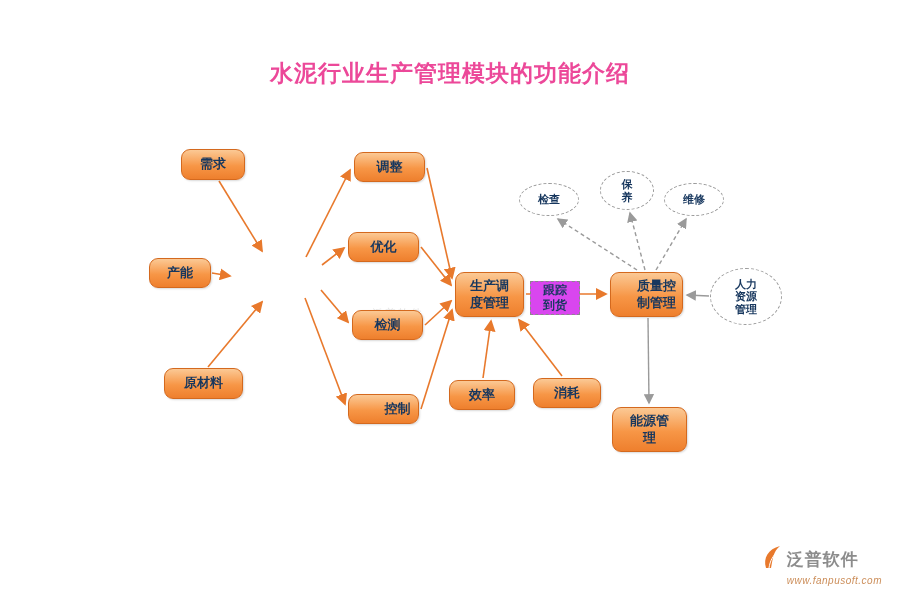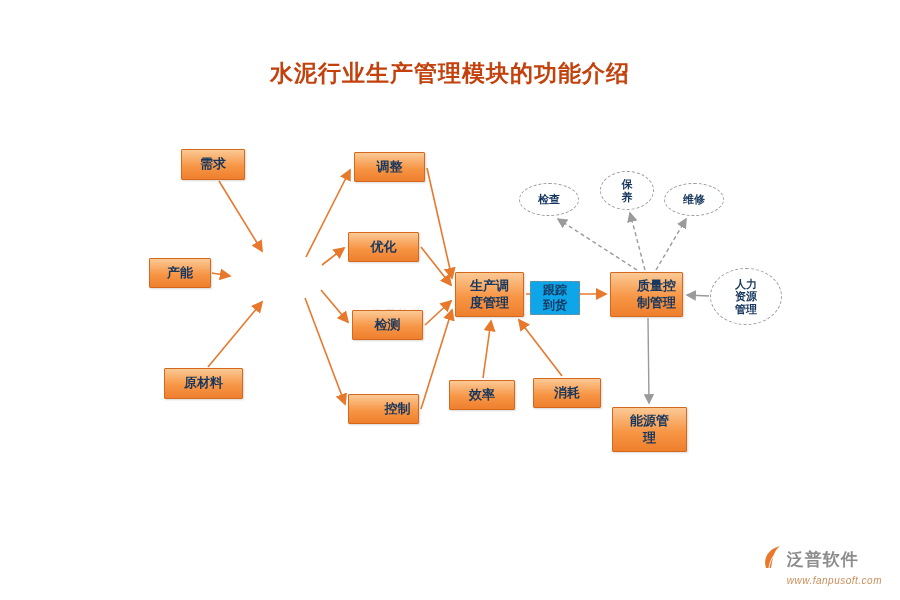--- a/index.html
+++ b/index.html
@@ -2,43 +2,43 @@
 <html><head>
 <meta charset="utf-8">
 <style>
   html,body{margin:0;padding:0;background:#fff;}
   .canvas{
     position:relative;width:900px;height:600px;background:#ffffff;overflow:hidden;
     font-family:"Liberation Sans","DejaVu Sans",sans-serif;
   }
   .title{
     position:absolute;top:58px;left:0;width:100%;text-align:center;
-    font-size:23px;font-weight:bold;color:#c2410c;letter-spacing:1px;
+    font-size:23px;font-weight:bold;color:#ec4899;letter-spacing:1px;
   }
   .node{
     position:absolute;display:flex;align-items:center;justify-content:center;
     text-align:center;white-space:pre-line;font-weight:bold;color:#17375E;
     line-height:1.25;box-sizing:border-box;z-index:3;
   }
   .box{
     background:linear-gradient(180deg,#FBC995 0%,#F79646 55%,#EE7F2D 100%);
-    border:1px solid #D4691E;border-radius:1px;font-size:13px;
+    border:1px solid #D4691E;border-radius:9px;font-size:13px;
     box-shadow:1px 1px 2px rgba(0,0,0,0.15);
   }
   .ellipse{
     background:linear-gradient(180deg,#FBC995 0%,#F79646 55%,#EE7F2D 100%);
     border:1px solid #D4691E;border-radius:50%;font-size:13px;
     box-shadow:1px 1px 2px rgba(0,0,0,0.15);
   }
   .dashed-ellipse{
     background:#ffffff;border:1px dashed #9a9a9a;border-radius:50%;
     font-size:11px;color:#17375E;
   }
   .dashed-box{
-    background:#0ea5e9;border:1px dashed #8a8a8a;font-size:12px;color:#17375E;
+    background:#d946ef;border:1px dashed #8a8a8a;font-size:12px;color:#17375E;
   }
   .wires{position:absolute;left:0;top:0;width:900px;height:600px;z-index:1;pointer-events:none;}
   .watermark{
     position:absolute;left:372px;top:306px;font-size:11px;color:rgba(80,80,80,0.16);
     z-index:2;letter-spacing:2px;
   }
   .footer{position:absolute;right:18px;bottom:14px;z-index:4;text-align:left;}
   .footer-row{display:flex;align-items:center;gap:5px;}
   .brand{font-size:17px;font-weight:bold;color:#8C8C8C;letter-spacing:1px;}
   .site{font-size:10px;color:#CC8E5A;margin-top:2px;padding-left:26px;letter-spacing:0.5px;font-style:italic;}

